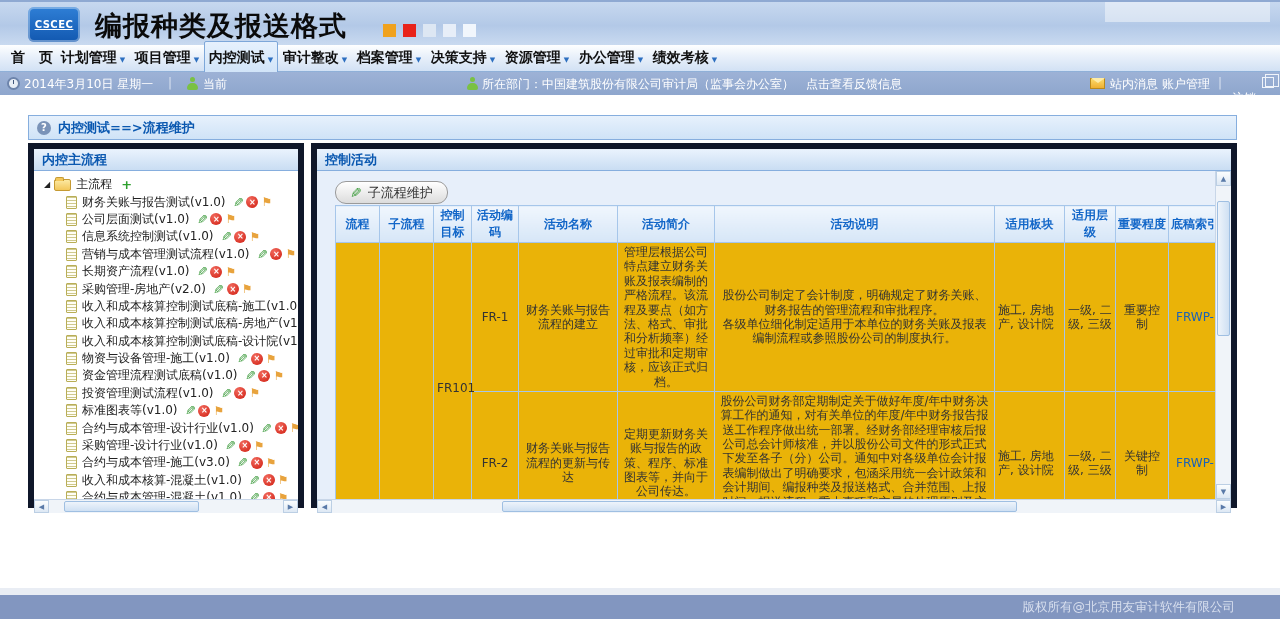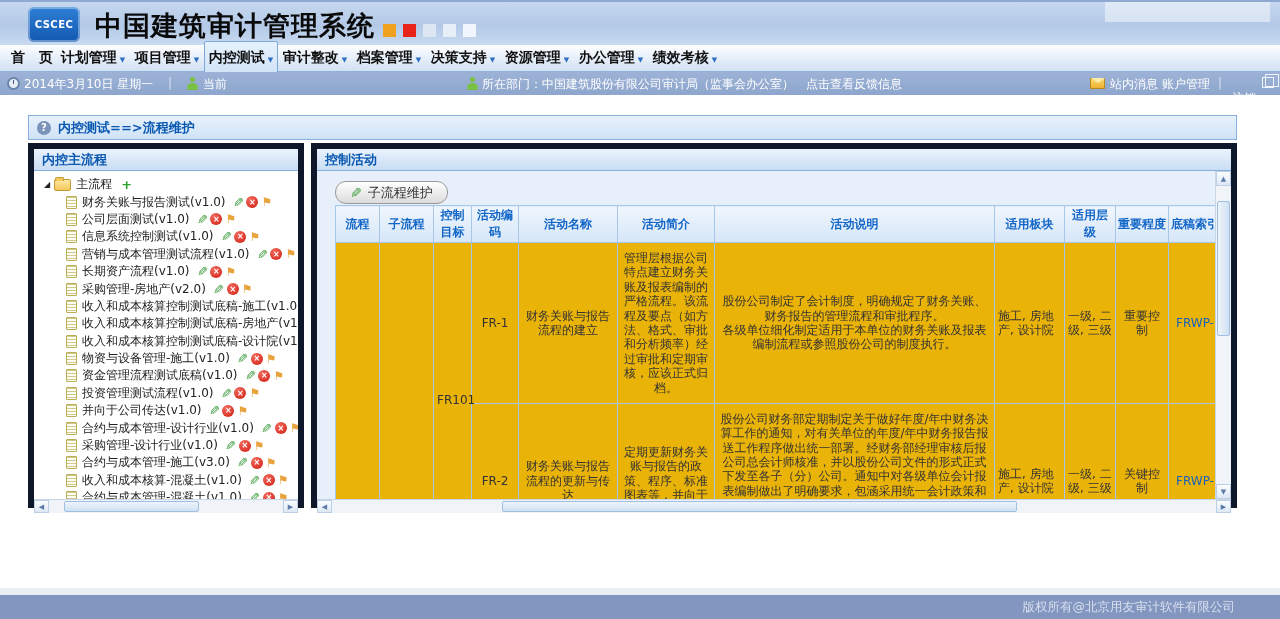--- a/index.html
+++ b/index.html
@@ -8,21 +8,21 @@
   .screen { position:absolute; inset:0; width:1280px; height:619px; background:#fff; }
 
   
   .top-header { position:absolute; left:0; top:0; width:1280px; height:45px;
     background:linear-gradient(180deg,#c7d8ef 0%,#b3c9e7 55%,#c9daf0 100%);
     border-top:2px solid #8fa9d2; }
   .logo { position:absolute; left:28px; top:5px; width:52px; height:35px;
     background:linear-gradient(180deg,#2f7fd6,#1258b0); border-radius:6px;
     display:flex; align-items:center; justify-content:center;
     color:#fff; font-weight:bold; font-size:10px; letter-spacing:.5px;
-    box-shadow:inset 0 0 0 2px rgba(255,255,255,.35); }
+    box-shadow:inset 0 0 0 2px rgba(255,255,255,.35);text-decoration:underline; }
   .app-title { position:absolute; left:95px; top:6px; font-size:27px; font-weight:bold; color:#0a0a0a; letter-spacing:1px; }
   .squares { position:absolute; left:383px; top:22px; display:flex; gap:7px; }
   .squares span { width:13px; height:13px; display:inline-block; }
   .sq1{background:#f0a21e;} .sq2{background:#e8231a;} .sq3{background:#dde7f3;} .sq4{background:#e7eef8;} .sq5{background:#f1f6fc;}
   .header-glare { position:absolute; left:1105px; top:0; width:165px; height:20px; background:rgba(255,255,255,.45); }
 
   
   .menu-bar { position:absolute; left:0; top:45px; width:1280px; height:27px;
     background:linear-gradient(180deg,#feffff 0%,#e8f0fa 45%,#d2e1f4 100%);
     border-bottom:1px solid #8fb0d8; display:flex; align-items:center; padding-left:8px; }
@@ -120,21 +120,21 @@
   .v-scroll .sb-up { top:0; } .v-scroll .sb-down { bottom:0; }
   .v-thumb { position:absolute; left:1px; top:30px; width:13px; height:135px;
     background:linear-gradient(90deg,#eef4fb,#cfe0f3); border:1px solid #9fbfe2; border-radius:2px; cursor:grab; }
 
   
   .act-table { position:absolute; left:18px; top:34px; width:886px; border-collapse:collapse; table-layout:fixed;
     background:#eab308; font-size:12px; color:#333; }
   .act-table th, .act-table td { border:1px solid #a6c6ea; }
   .act-table th { height:32px; background:linear-gradient(180deg,#f0f6fd 0%,#d6e6f7 100%);
     color:#1266c8; font-weight:bold; font-size:12px; padding:1px 2px; }
-  .act-table td { padding:8px 3px; vertical-align:middle; line-height:1.2; }
+  .act-table td { padding:2px 3px; vertical-align:middle; line-height:1.2; }
   .r1 { height:120px; } .r2 { height:143px; }
   .c-center { text-align:center; }
   .c-target { vertical-align:bottom; text-align:right; padding-bottom:26px; }
   .c-brief { text-align:center; vertical-align:top; padding:2px 2px; }
   .c-desc { text-align:center; vertical-align:top; white-space:pre-line; padding:2px 4px; }
   .c-desc .clip { max-height:138px; overflow:hidden; white-space:pre-line; }
   .r1 .clip { max-height:115px; }
   .c-left { text-align:left; }
   .c-index { text-align:center; color:#1a62b8; white-space:nowrap; overflow:hidden; }
   .th-clip { white-space:nowrap; overflow:hidden; }
@@ -154,21 +154,21 @@
 </style>
 </head>
 <body>
 
 <div class="screen">
 
   <div class="top-header">
     <div class="logo">
         <span>CSCEC</span>
       </div>
-    <div class="app-title">中国建筑审计管理系统</div>
+    <div class="app-title">编报种类及报送格式</div>
     <div class="squares">
       <span class="sq1"></span>
       <span class="sq2"></span>
       <span class="sq3"></span>
       <span class="sq4"></span>
       <span class="sq5"></span>
     </div>
     <div class="header-glare"></div>
   </div>
 
@@ -318,21 +318,21 @@
             </div>
           <div class="tree-row child">
               <i class="doc-icon"></i>
               <span class="tree-label">投资管理测试流程(v1.0)</span>
               <span class="act edit-icon">✎</span>
               <span class="act delete-icon">×</span>
               <span class="act flag-icon">⚑</span>
             </div>
           <div class="tree-row child">
               <i class="doc-icon"></i>
-              <span class="tree-label">并向于公司传达(v1.0)</span>
+              <span class="tree-label">标准图表等(v1.0)</span>
               <span class="act edit-icon">✎</span>
               <span class="act delete-icon">×</span>
               <span class="act flag-icon">⚑</span>
             </div>
           <div class="tree-row child">
               <i class="doc-icon"></i>
               <span class="tree-label">合约与成本管理-设计行业(v1.0)</span>
               <span class="act edit-icon">✎</span>
               <span class="act delete-icon">×</span>
               <span class="act flag-icon">⚑</span>

